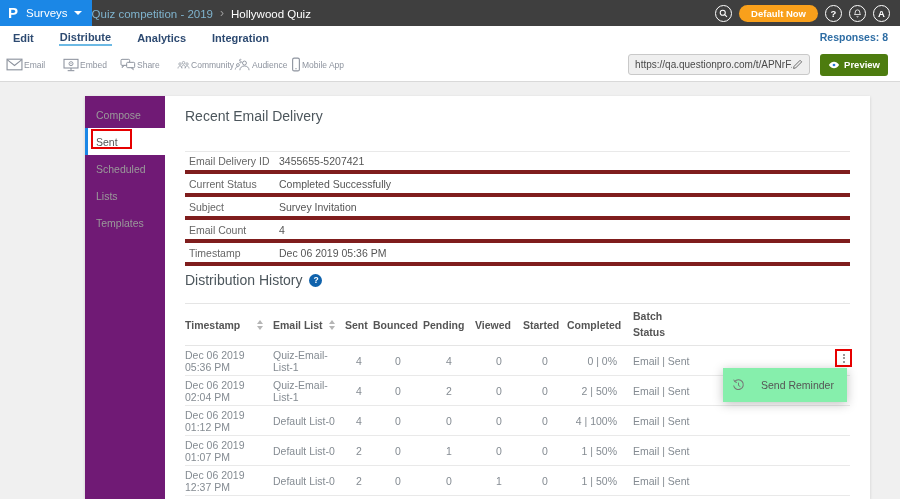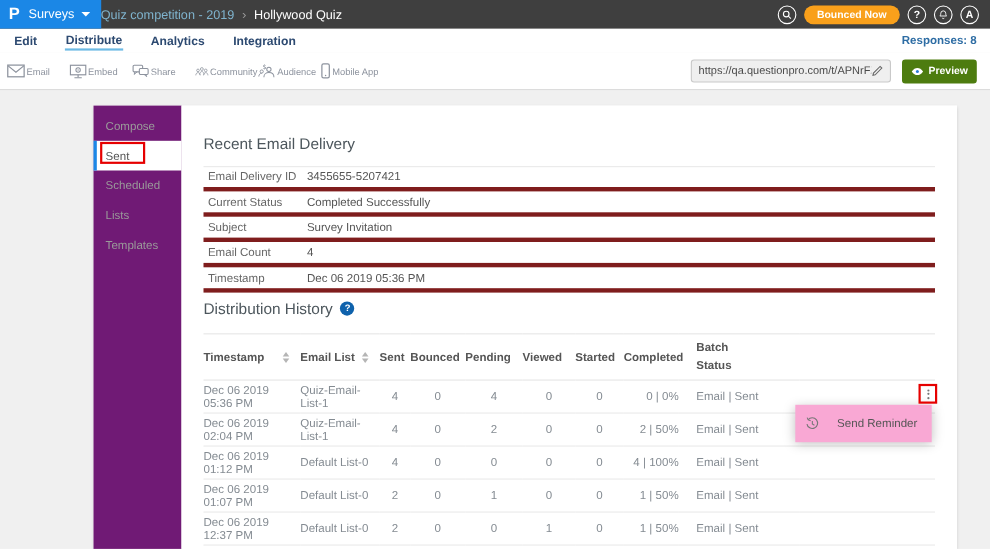--- a/index.html
+++ b/index.html
@@ -64,21 +64,21 @@
   .sort i { width:0; height:0; border-left:3.5px solid transparent; border-right:3.5px solid transparent; }
   .sort .up { border-bottom:4px solid #b5b5b5; }
   .sort .dn { border-top:4px solid #b5b5b5; }
   .wrap40 { display:inline-block; max-width:42px; line-height:1.5; }
 
   
   .menu-annot { position:absolute; left:835px; top:349px; width:17px; height:18px; border:2px solid #e60000; display:flex; align-items:center; justify-content:center; z-index:30; }
   .dots { display:flex; flex-direction:column; gap:1.5px; cursor:pointer; }
   .dots i { width:2px; height:2px; border-radius:50%; background:#777; }
   .sent-annot { position:absolute; left:91px; top:129px; width:41px; height:20px; border:2px solid #e60000; z-index:30; pointer-events:none; }
-  .popup { position:absolute; left:723px; top:368px; width:124px; height:34px; background:#f9a8d4; box-shadow:0 2px 10px rgba(0,0,0,0.25); display:flex; align-items:center; z-index:25; cursor:pointer; }
+  .popup { position:absolute; left:723px; top:368px; width:124px; height:34px; background:#86efac; box-shadow:0 2px 10px rgba(0,0,0,0.25); display:flex; align-items:center; z-index:25; cursor:pointer; }
   .popup-icon { margin-left:9px; display:flex; }
   .popup-label { margin-left:16px; font-size:10.5px; color:#555; }
 
   svg { display:block; }
 </style>
 </head>
 <body>
 
 <div class="topbar">
   <div class="logo-area">
@@ -93,21 +93,21 @@
     <span class="bc-sep">›</span>
     <span class="bc-survey">Hollywood Quiz</span>
   </div>
   <div class="topbar-right">
     <span class="circle-btn">
       <svg width="9" height="9" viewBox="0 0 12 12">
           <circle cx="5" cy="5" r="3.4" fill="none" stroke="#fff" stroke-width="1.4"></circle>
           <line x1="7.6" y1="7.6" x2="10.6" y2="10.6" stroke="#fff" stroke-width="1.4"></line>
         </svg>
     </span>
-    <span class="upgrade">Bounced Now</span>
+    <span class="upgrade">Default Now</span>
     <span class="circle-btn">?</span>
     <span class="circle-btn">
       <svg width="9" height="9" viewBox="0 0 12 12">
           <path d="M6 1.2a3 3 0 0 1 3 3c0 2 .6 2.7 1.1 3.2H1.9C2.4 6.9 3 6.2 3 4.2a3 3 0 0 1 3-3z" fill="none" stroke="#fff" stroke-width="1.1"></path>
           <path d="M5 9.6a1 1 0 0 0 2 0" fill="none" stroke="#fff" stroke-width="1.1"></path>
         </svg>
     </span>
     <span class="circle-btn">A</span>
   </div>
 </div>
@@ -197,21 +197,21 @@
   <div class="side">
     <div class="side-item">Compose</div>
     <div class="side-item active">Sent</div>
     <div class="side-item">Scheduled</div>
     <div class="side-item">Lists</div>
     <div class="side-item">Templates</div>
   </div>
 
   <div class="main">
 
-    <div class="section-title" style="top:26px;">
+    <div class="section-title" style="top:12px;">
       <span>Recent Email Delivery</span>
     </div>
 
     <div class="details">
       <div class="d-row">
         <span class="d-label">Email Delivery ID</span>
         <span class="d-value">3455655-5207421</span>
       </div>
       <div class="d-row">
         <span class="d-label">Current Status</span>

